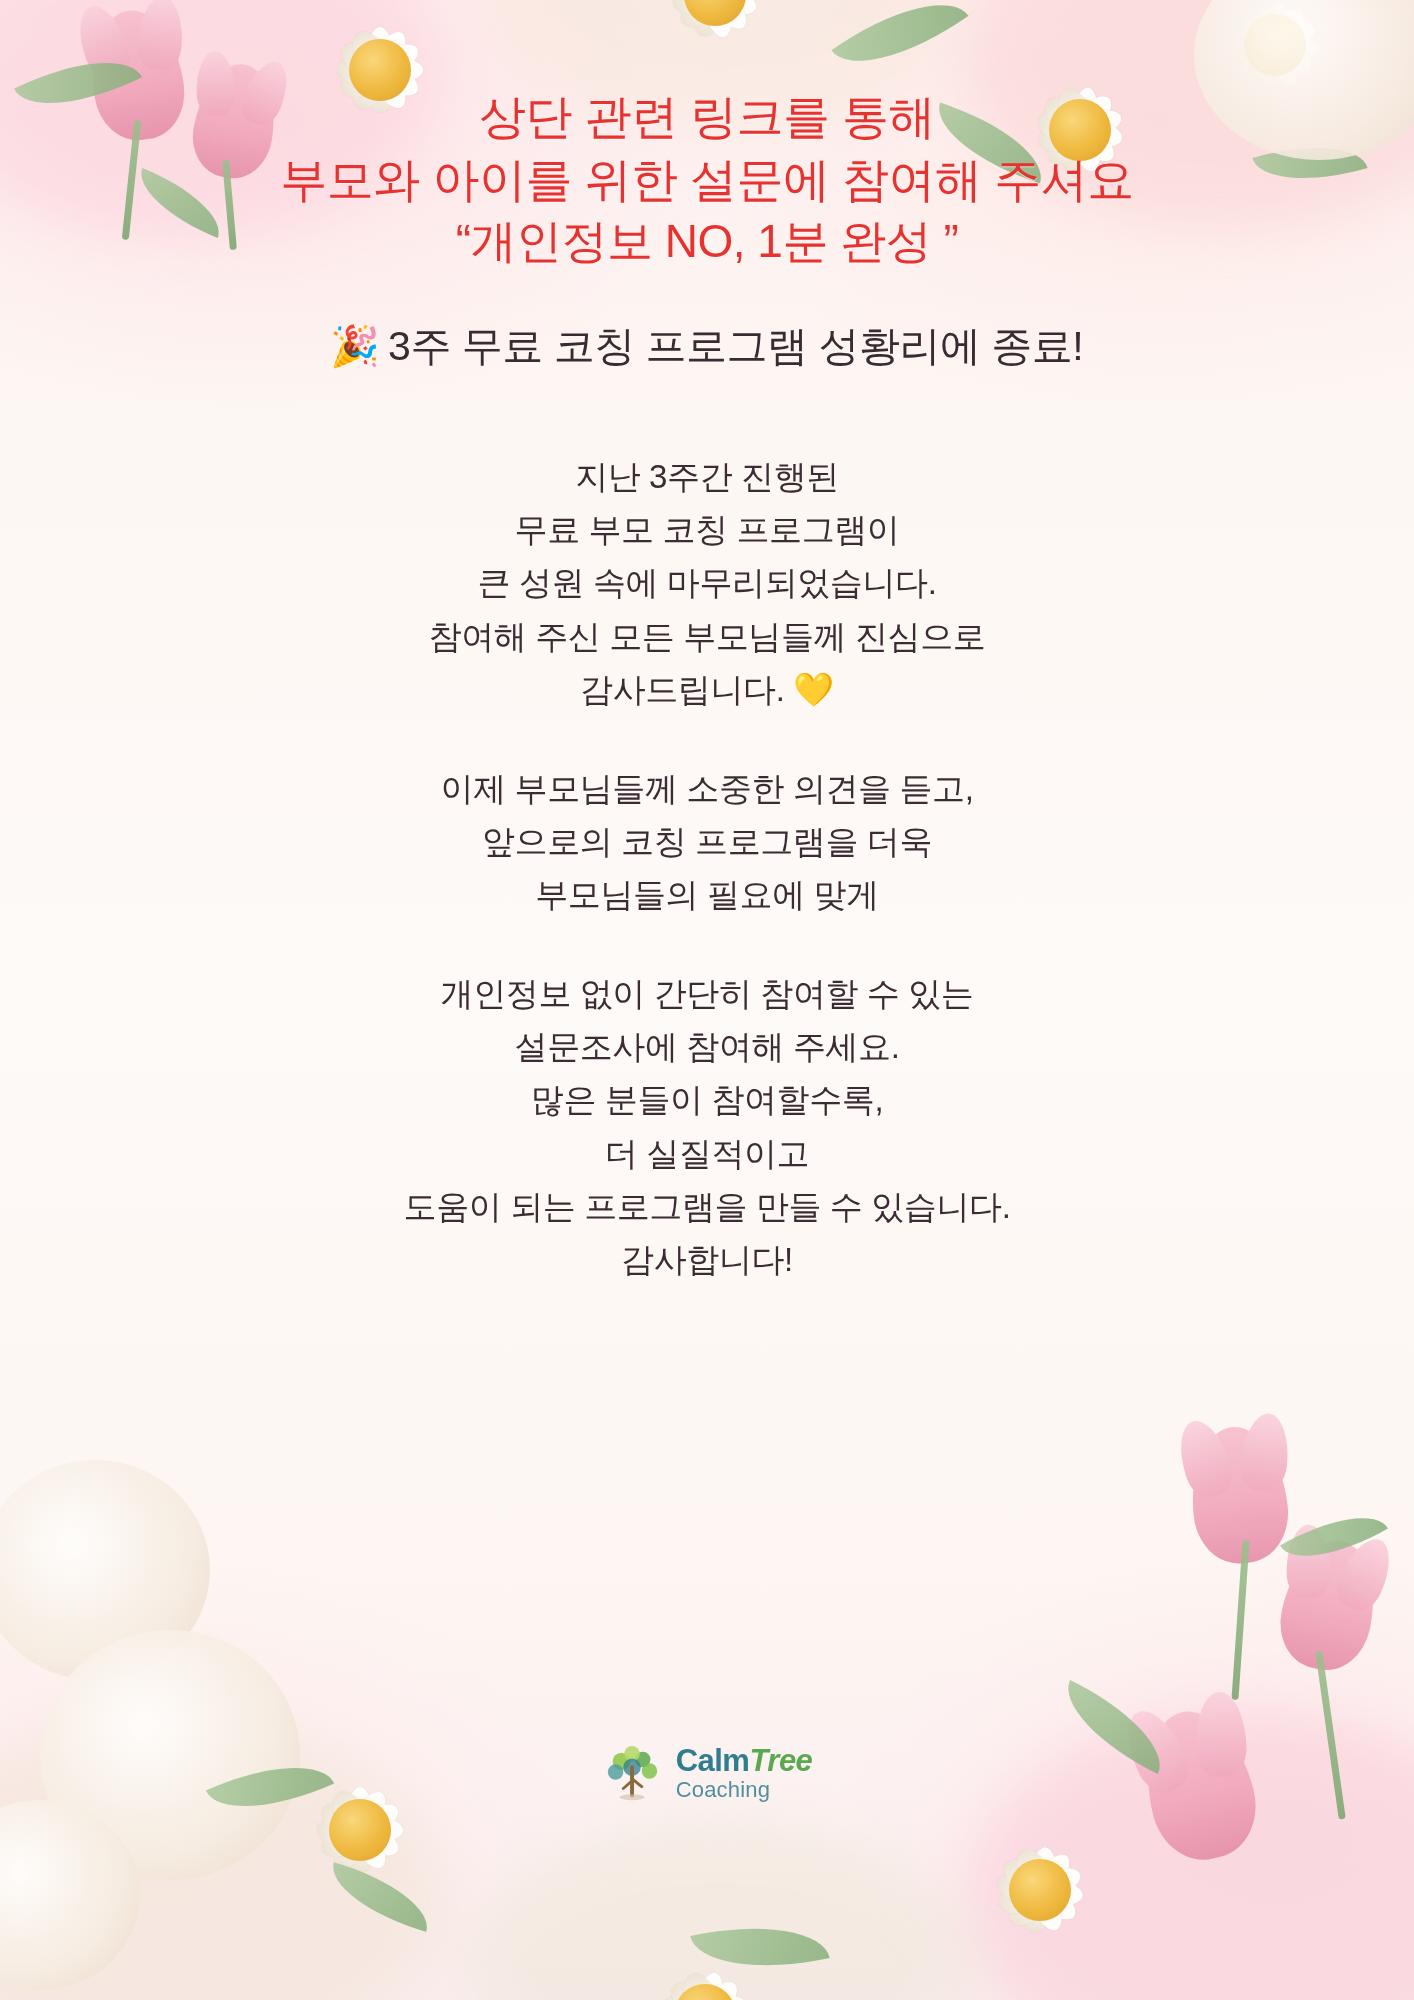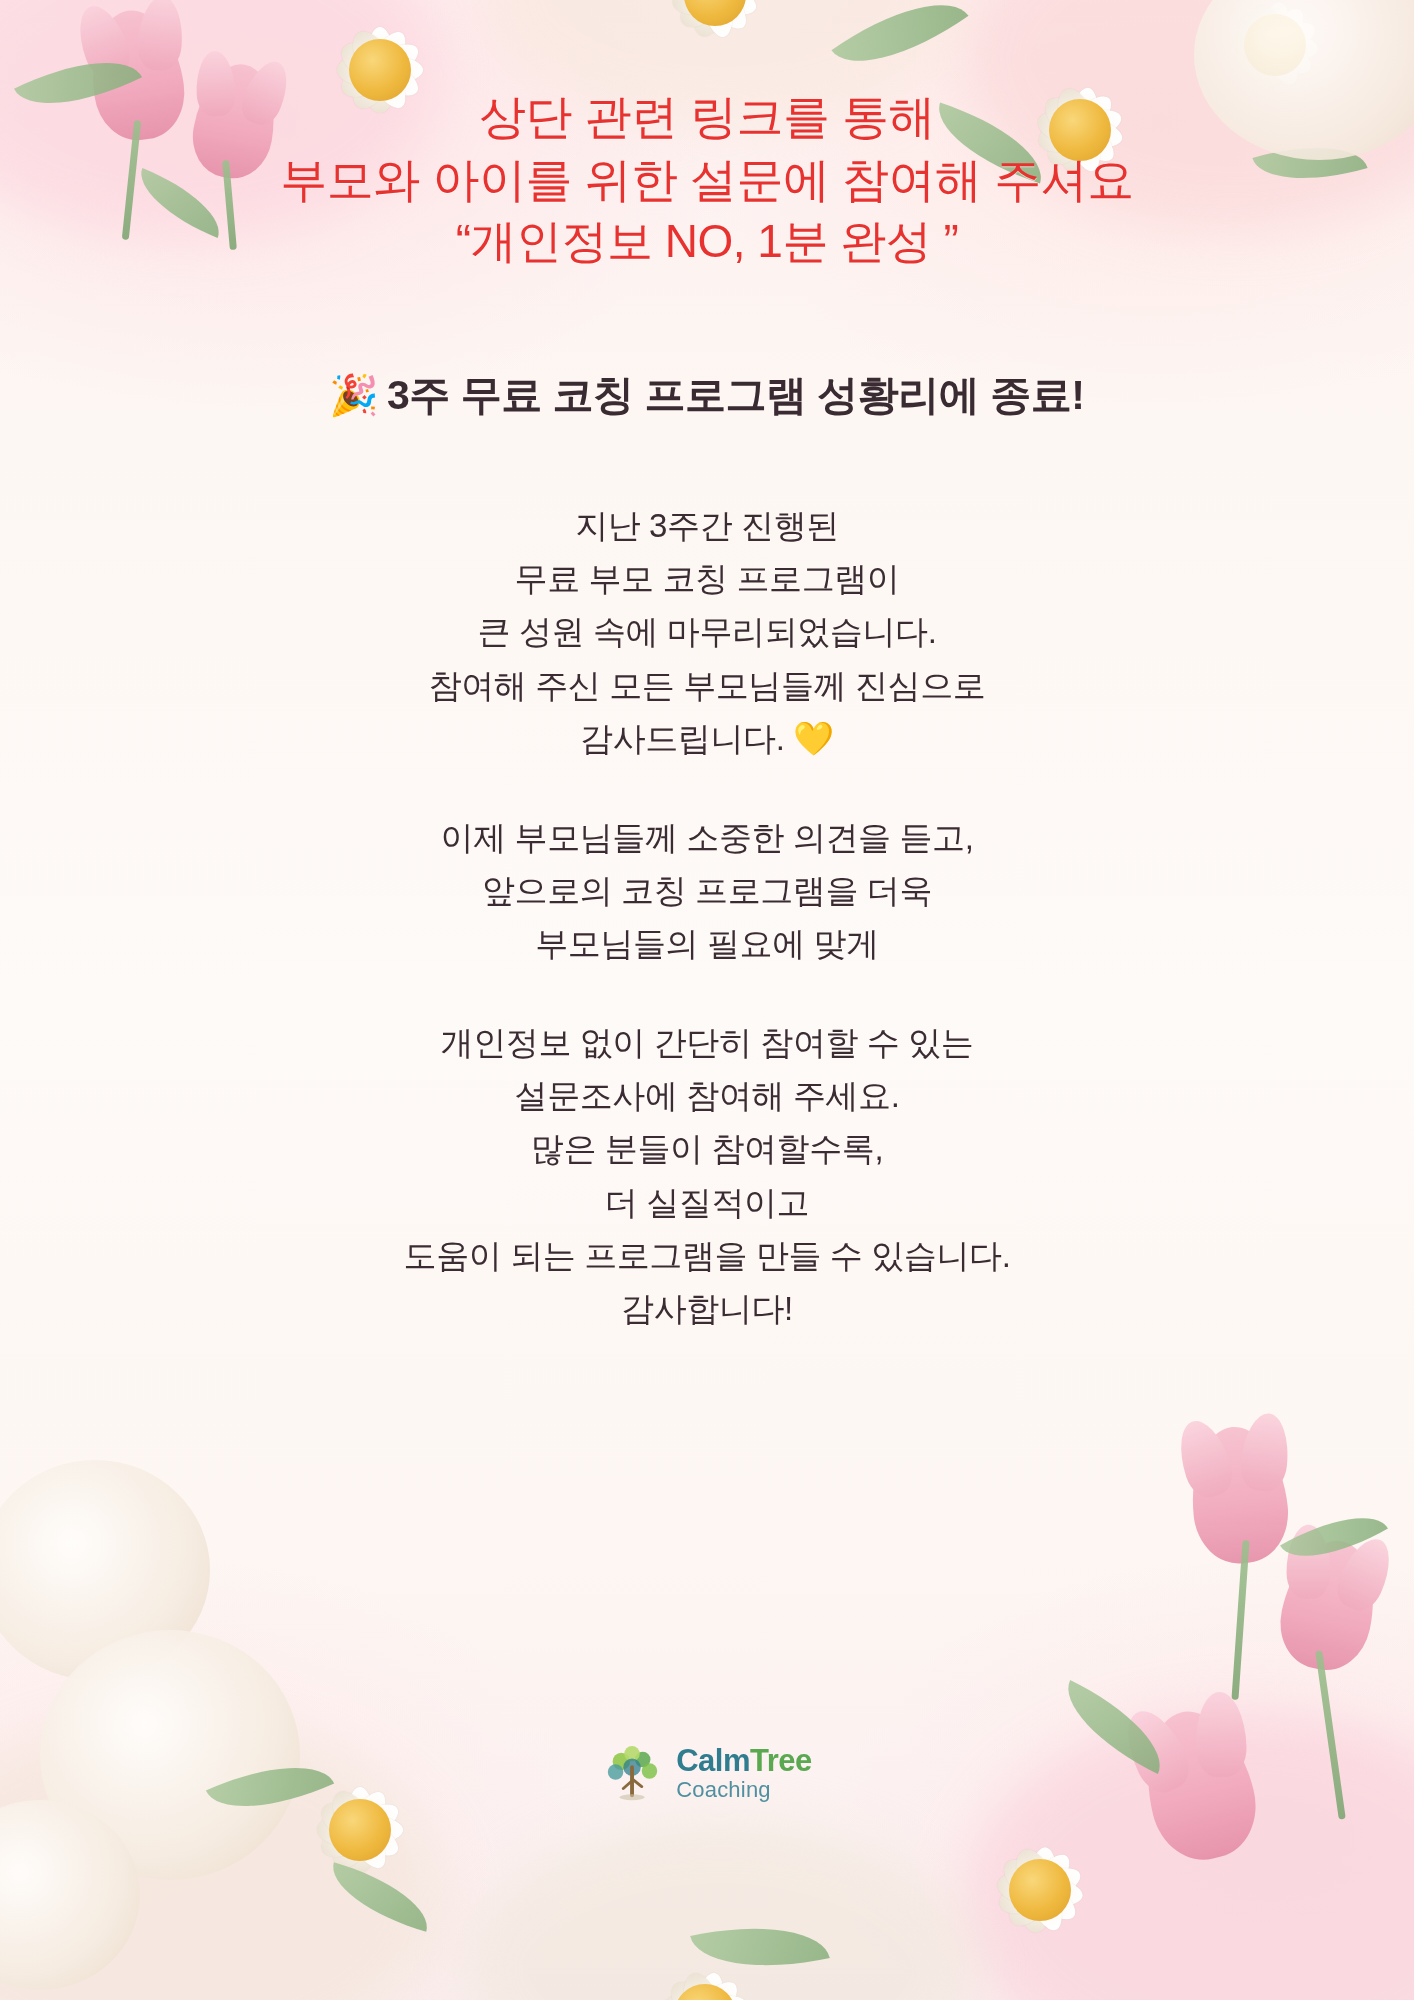--- a/index.html
+++ b/index.html
@@ -124,24 +124,24 @@
     font-weight: normal;
     font-size: 47px;
     line-height: 1.33;
     letter-spacing: -0.5px;
     text-shadow: 0 1px 0 rgba(255,255,255,0.55);
   }
   .headline .line { display: block; }
   .headline .quote { font-size: 46px; }
 
   .subhead {
-    margin-top: 96px;
+    margin-top: 47px;
     color: #3a2b33;
     font-size: 41px;
-    font-weight: 700;
+    font-weight: 400;
     letter-spacing: -0.5px;
   }
   .subhead .party { margin-right: 8px; font-size: 40px; }
 
   .body-block {
     margin-top: 76px;
     color: #3b2c34;
     font-size: 33px;
     line-height: 1.61;
     letter-spacing: -0.4px;
@@ -171,21 +171,21 @@
   .logo-text {
     text-align: left;
     line-height: 1.06;
   }
   .logo-title {
     font-size: 31px;
     font-weight: bold;
     color: #2f7d8e;
     letter-spacing: -0.5px;
   }
-  .logo-title .tree-part { color: #5aa84f; }
+  .logo-title .tree-part { color: #5aa84f; font-style: italic; }
   .logo-sub {
     font-size: 22px;
     color: #4f8fa0;
     letter-spacing: 0.2px;
   }
 </style>
 </head>
 <body>
 
 <div class="poster">

